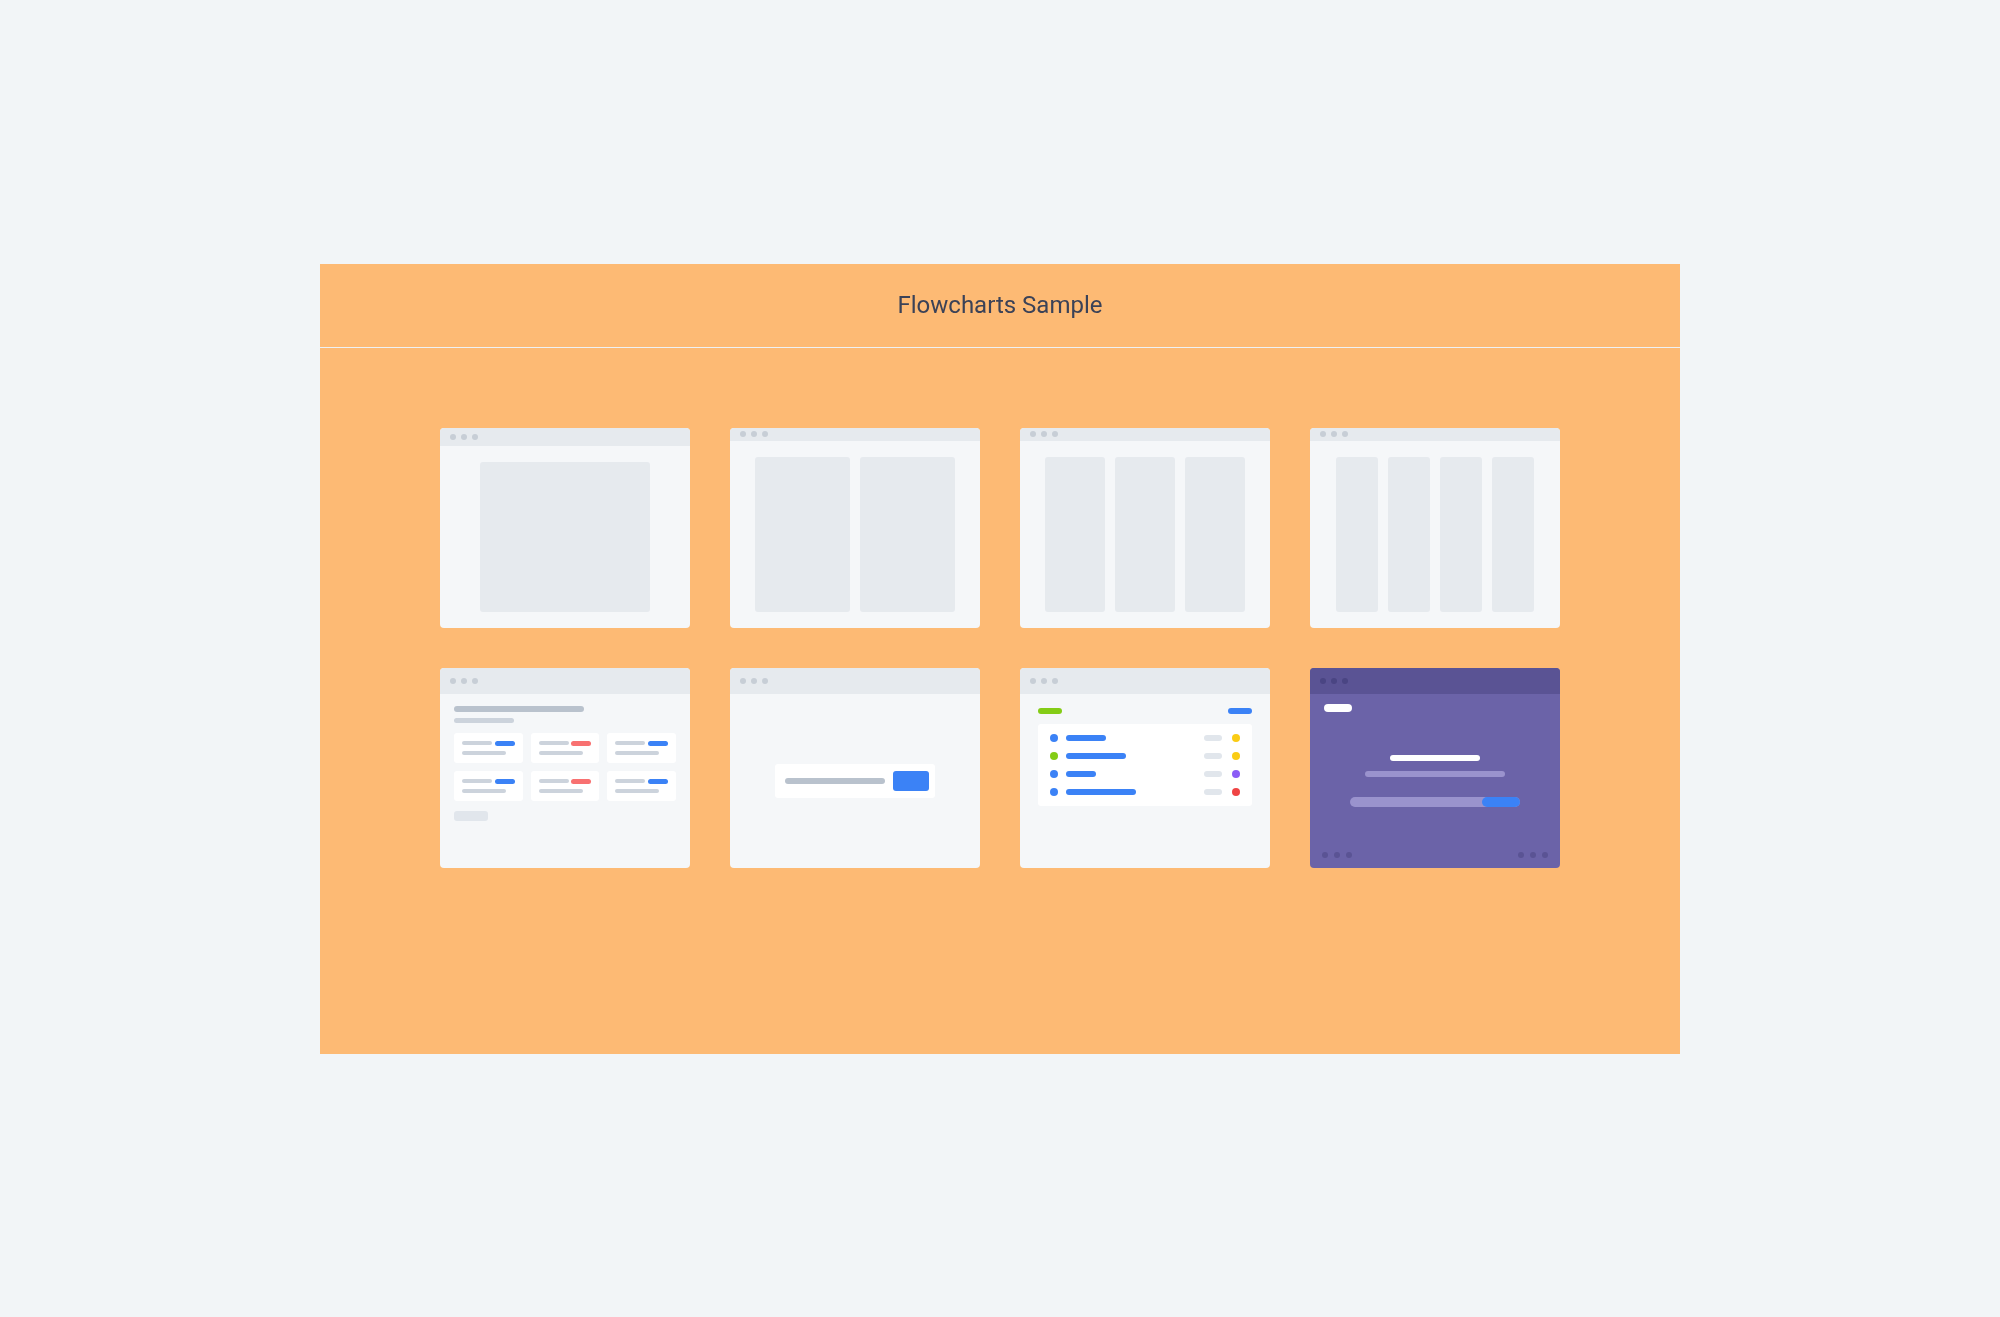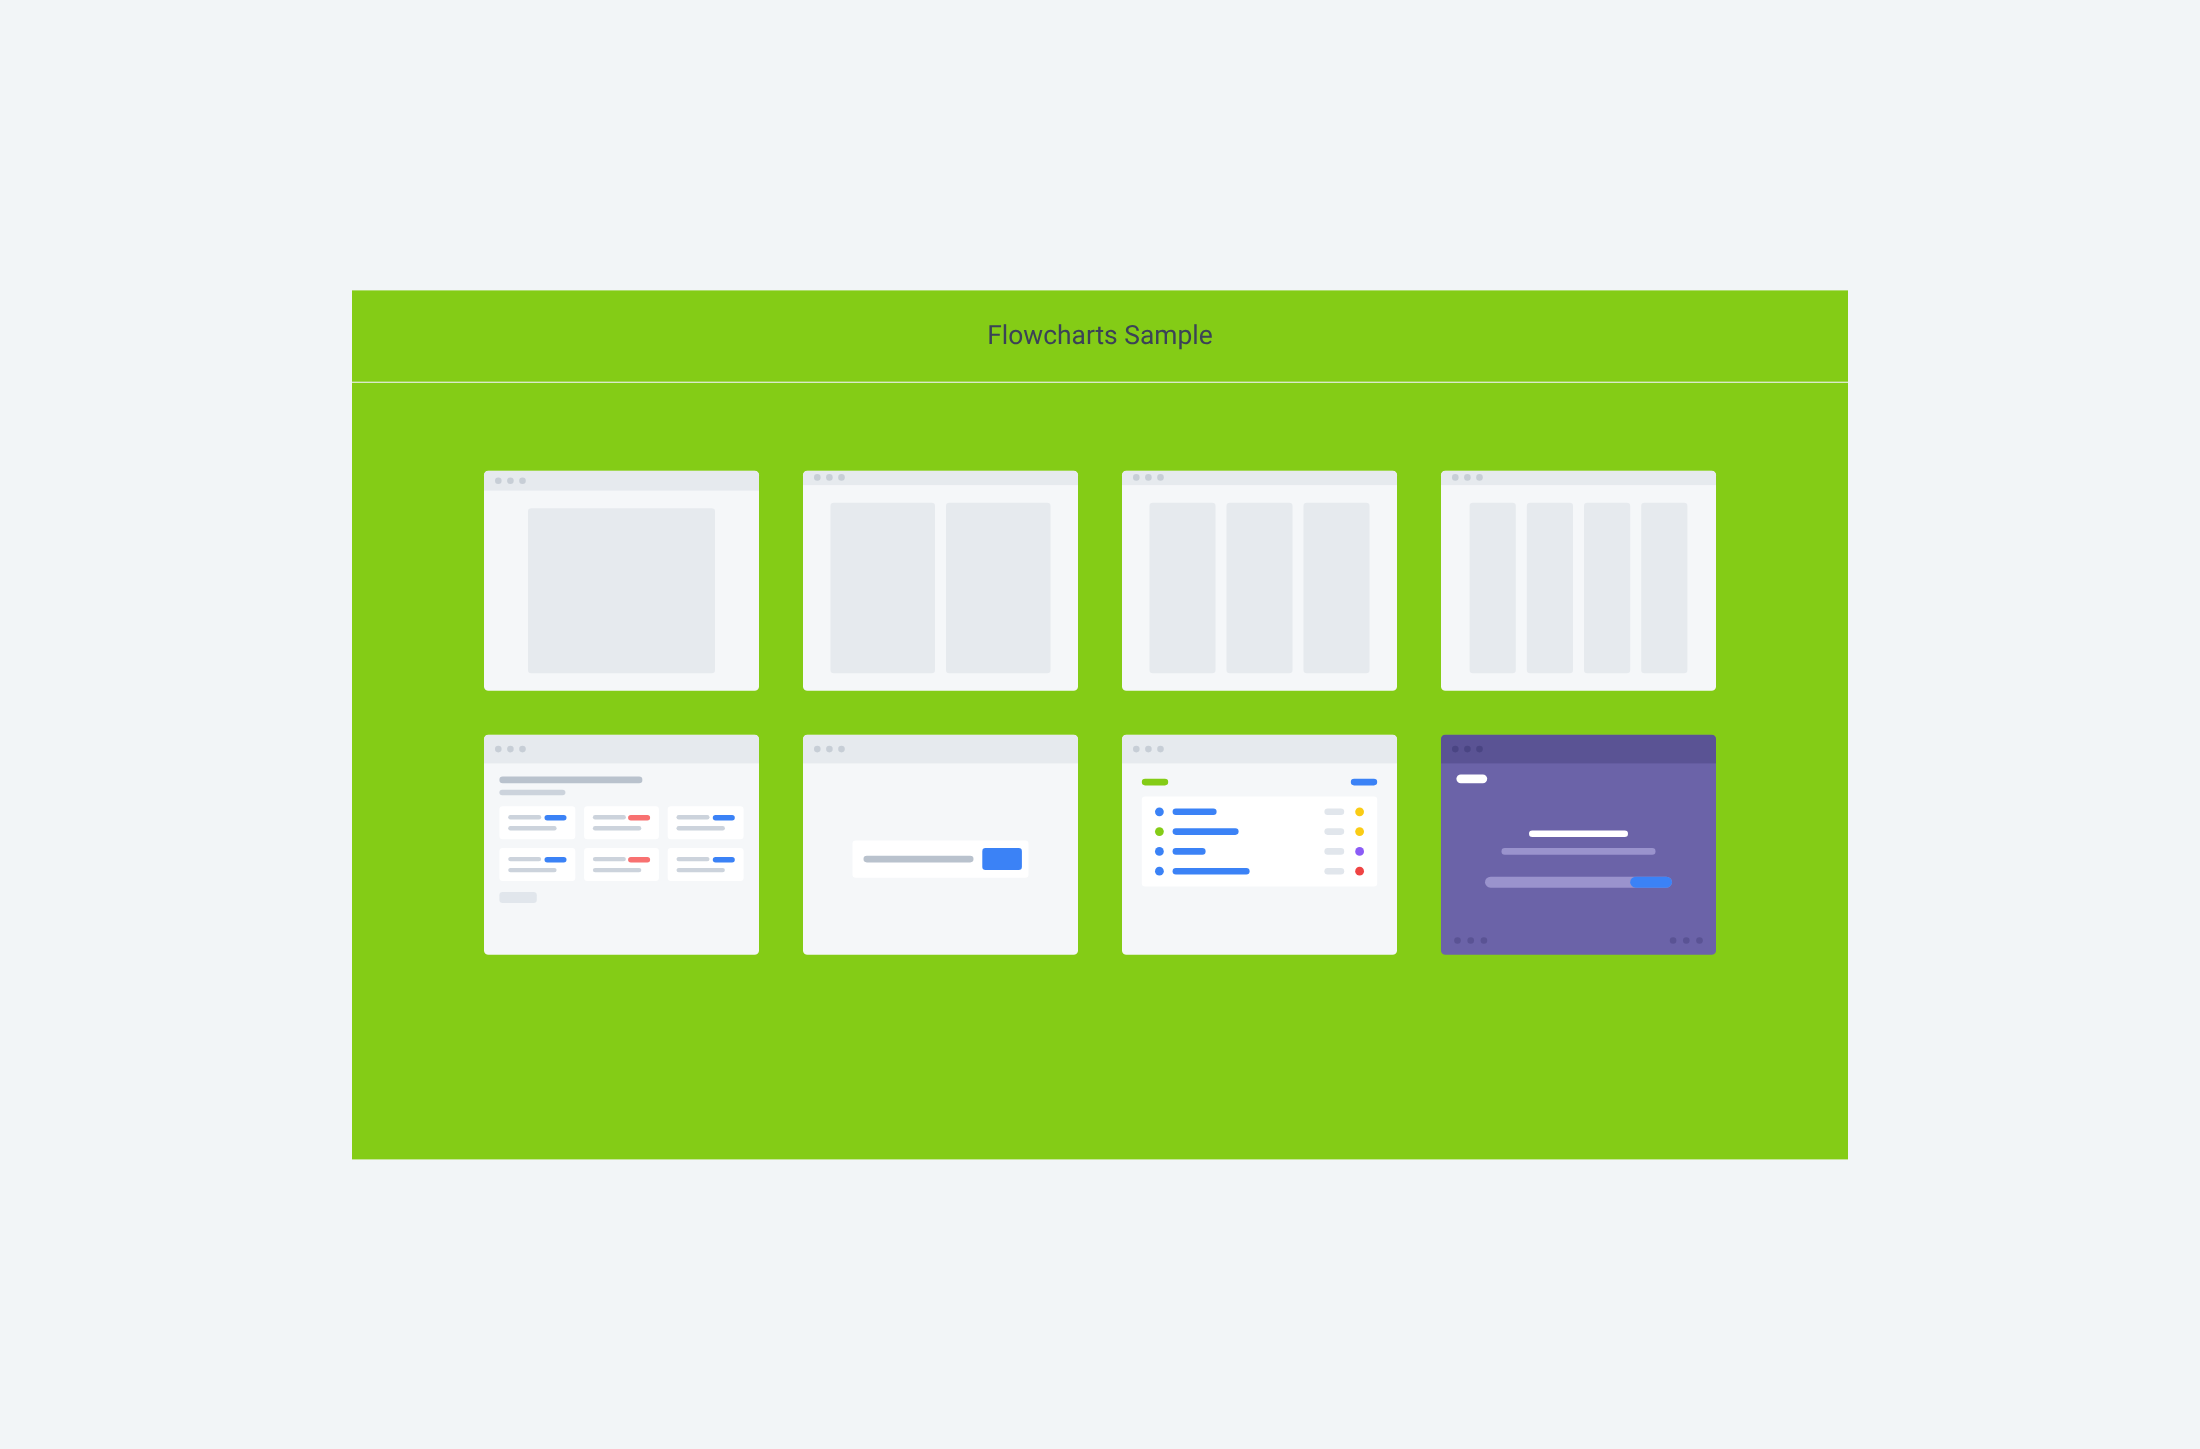--- a/index.html
+++ b/index.html
@@ -12,21 +12,21 @@
       font-family: -apple-system, BlinkMacSystemFont, "Segoe UI", Roboto, sans-serif;
       width: 2000px;
       height: 1317px;
       display: flex;
       align-items: center;
       justify-content: center;
     }
     .canvas {
       width: 1360px;
       height: 790px;
-      background: #84cc16;
+      background: #fdba74;
       display: flex;
       flex-direction: column;
     }
     .header {
       height: 84px;
       display: flex;
       align-items: center;
       justify-content: center;
       border-bottom: 1px solid #eef1f4;
     }

